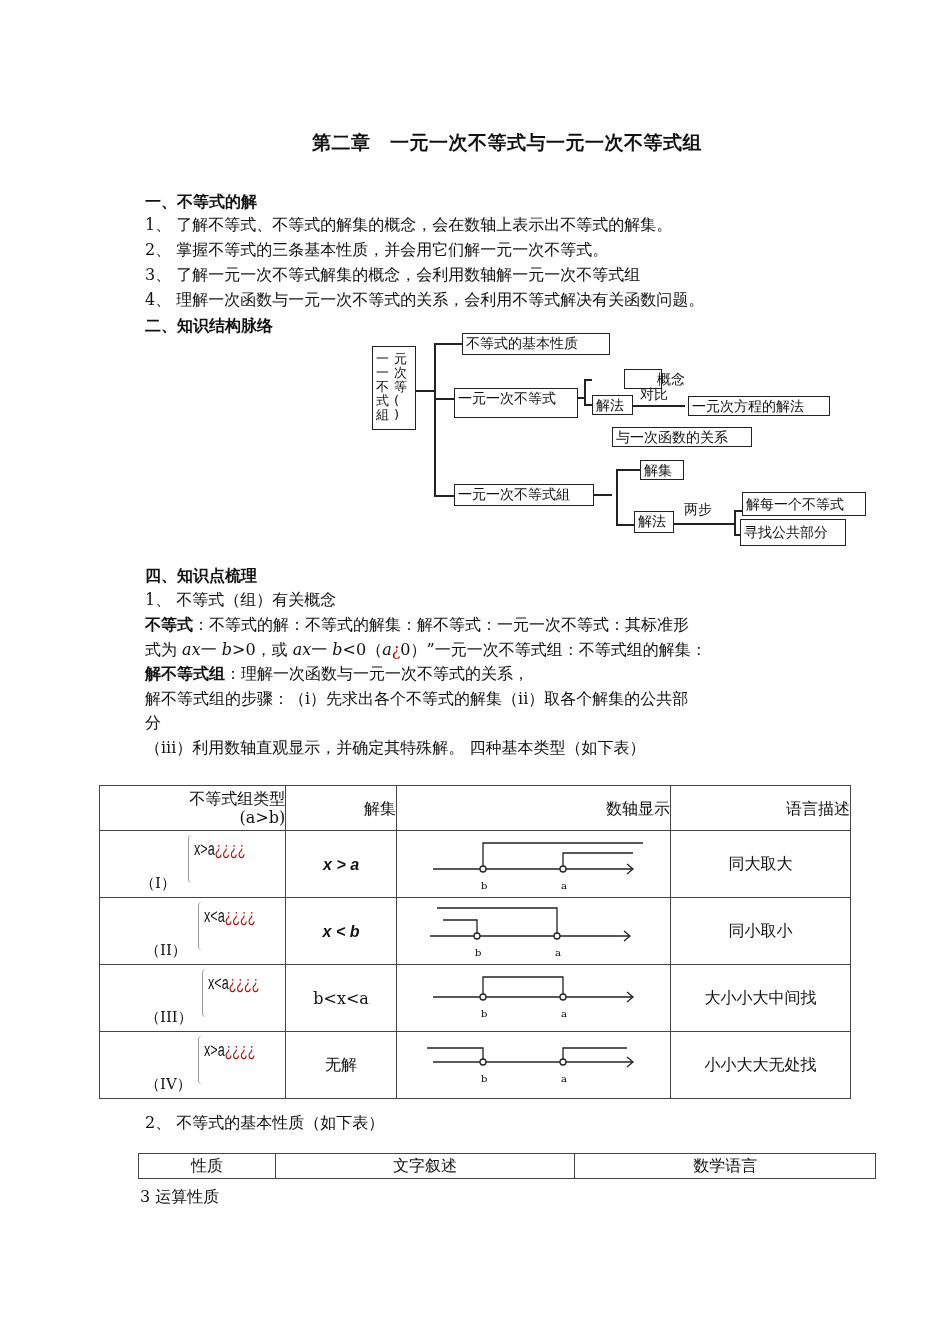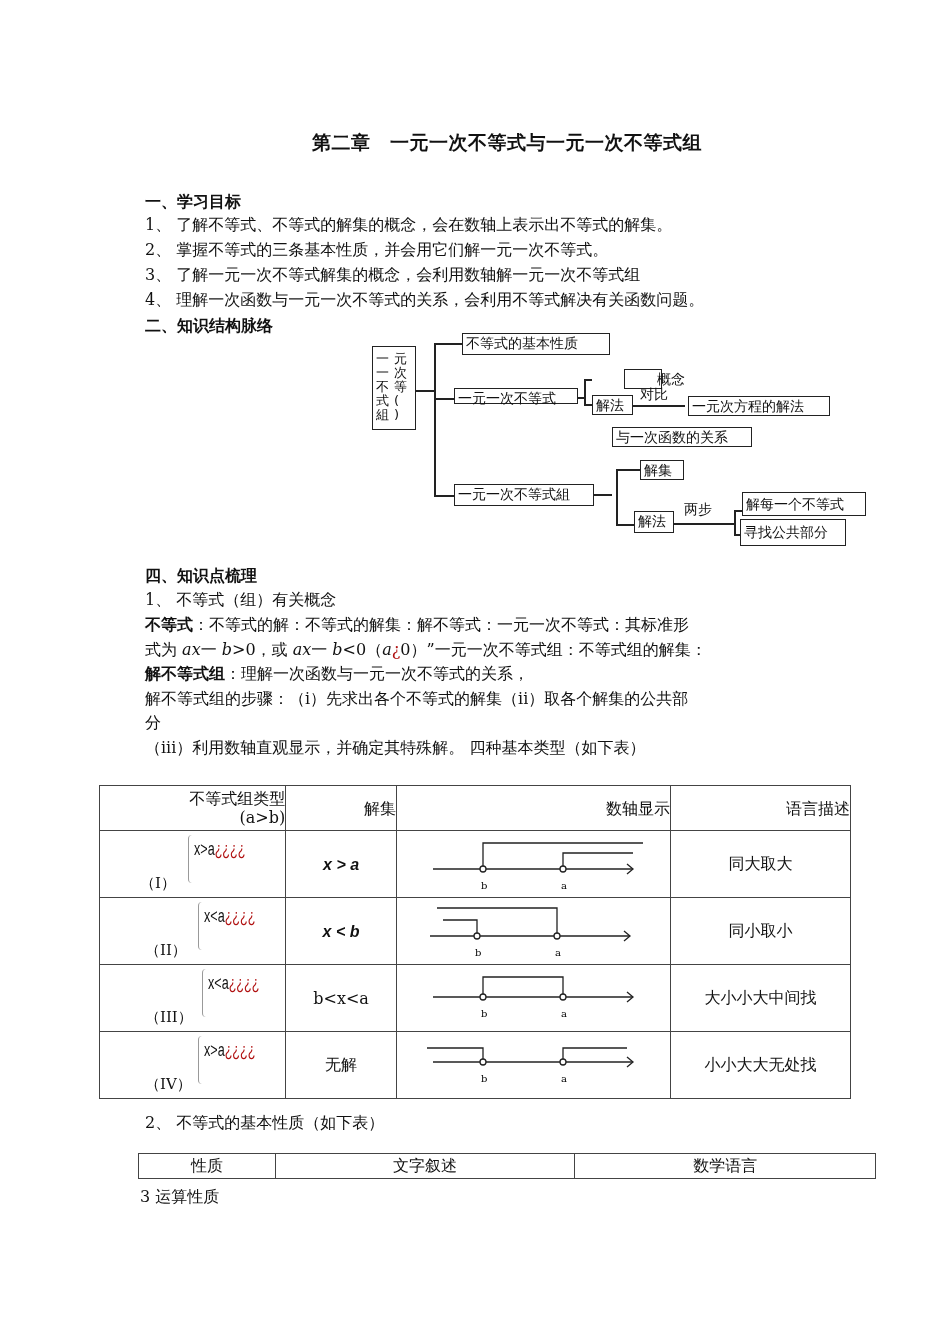--- a/index.html
+++ b/index.html
@@ -37,21 +37,21 @@
                      border-radius: 4px 0 0 4px; }
   .sol { font-family: "Liberation Sans", sans-serif; font-style: italic; font-size: 16px; font-weight: bold; }
   .t2 { left: 138px; top: 1153px; width: 738px; }
   .t2 th { height: 24px; }
 </style>
 </head>
 <body>
 
 <div class="abs title">第二章　一元一次不等式与一元一次不等式组</div>
 
-<div class="abs h" style="left:145px; top:192px;">一、学习目标</div>
+<div class="abs h" style="left:145px; top:192px;">一、不等式的解</div>
 <div class="abs p" style="left:145px; top:213px;">1、 了解不等式、不等式的解集的概念，会在数轴上表示出不等式的解集。</div>
 <div class="abs p" style="left:145px; top:238px;">2、 掌握不等式的三条基本性质，并会用它们解一元一次不等式。</div>
 <div class="abs p" style="left:145px; top:263px;">3、 了解一元一次不等式解集的概念，会利用数轴解一元一次不等式组</div>
 <div class="abs p" style="left:145px; top:288px;">4、 理解一次函数与一元一次不等式的关系，会利用不等式解决有关函数问题。</div>
 <div class="abs h" style="left:145px; top:316px;">二、知识结构脉络</div>
 
 <div>
   <div class="dg-box vbox" style="left:372px; top:346px; width:44px; height:84px;">
     <span>一</span>
     <span>一</span>
@@ -64,21 +64,21 @@
     <span>(</span>
     <span>)</span>
   </div>
   <div class="dg-line" style="left:416px; top:390px; width:18px; height:1.5px;"></div>
   <div class="dg-line" style="left:434px; top:343px; width:1.5px; height:153px;"></div>
   <div class="dg-line" style="left:434px; top:343px; width:28px; height:1.5px;"></div>
   <div class="dg-line" style="left:434px; top:398px; width:20px; height:1.5px;"></div>
   <div class="dg-line" style="left:434px; top:495px; width:20px; height:1.5px;"></div>
 
   <div class="dg-box" style="left:462px; top:333px; width:148px; height:22px;">不等式的基本性质</div>
-  <div class="dg-box" style="left:454px; top:388px; width:124px; height:16px;">一元一次不等式</div>
+  <div class="dg-box" style="left:454px; top:388px; width:124px; height:30px;">一元一次不等式</div>
   <div class="dg-line" style="left:578px; top:397px; width:6px; height:1.5px;"></div>
   <div class="dg-line" style="left:584px; top:379px; width:1.5px; height:26px;"></div>
   <div class="dg-line" style="left:584px; top:379px; width:8px; height:1.5px;"></div>
   <div class="dg-line" style="left:584px; top:404px; width:8px; height:1.5px;"></div>
   <div class="dg-box" style="left:624px; top:369px; width:38px; height:20px;padding-left:32px;">概念</div>
   <div class="dg-box" style="left:592px; top:395px; width:41px; height:20px;">解法</div>
   <div class="dg-line" style="left:633px; top:405px; width:52px; height:1.5px;"></div>
   <div class="dg-label" style="left:640px; top:386px;">对比</div>
   <div class="dg-box" style="left:688px; top:396px; width:142px; height:20px;">一元次方程的解法</div>
   <div class="dg-box" style="left:612px; top:427px; width:140px; height:20px;">与一次函数的关系</div>

